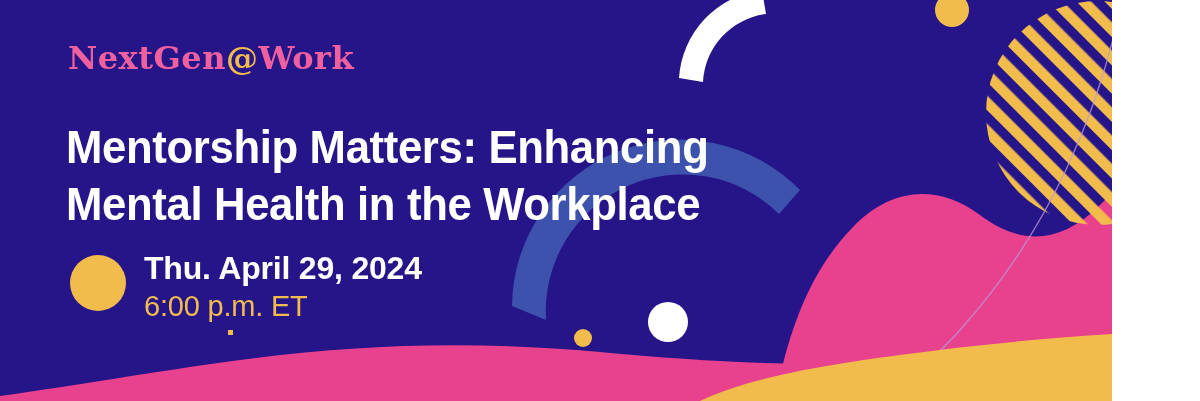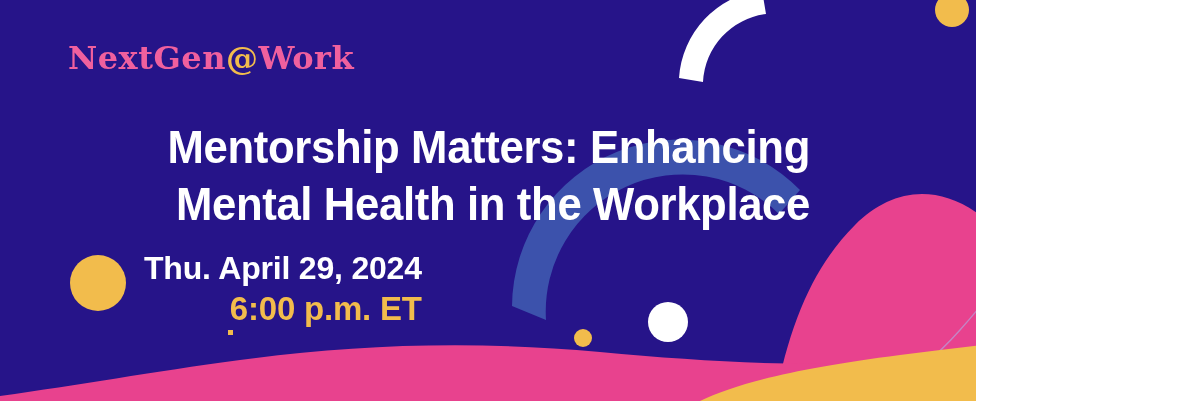--- a/index.html
+++ b/index.html
@@ -2,26 +2,25 @@
 <html><head>
 <meta charset="utf-8">
 <style>
   html, body {
     margin: 0;
     padding: 0;
     background: #ffffff;
   }
   #banner {
     position: relative;
-    width: 976px;
+    width: 1112px;
     height: 401px;
     overflow: hidden;
     background: #000000;
     font-family: "Liberation Sans", sans-serif;
-    text-align: right;
   }
   #banner svg.art {
     position: absolute;
     top: 0;
     left: 0;
     width: 1200px;
     height: 401px;
     display: block;
   }
   .content {
@@ -74,22 +73,22 @@
     font-family: "Liberation Sans", sans-serif;
     font-weight: bold;
     font-size: 32px;
     line-height: 1.25;
     letter-spacing: -0.2px;
     color: #ffffff;
     white-space: nowrap;
   }
   .time-line {
     font-family: "Liberation Sans", sans-serif;
-    font-weight: bold;
-    font-size: 33px;
+    font-weight: normal;
+    font-size: 29px;
     line-height: 1.25;
     letter-spacing: -0.2px;
     color: #F2BC4C;
     white-space: nowrap;
   }
 </style>
 </head>
 <body>
 
 <div id="banner">

